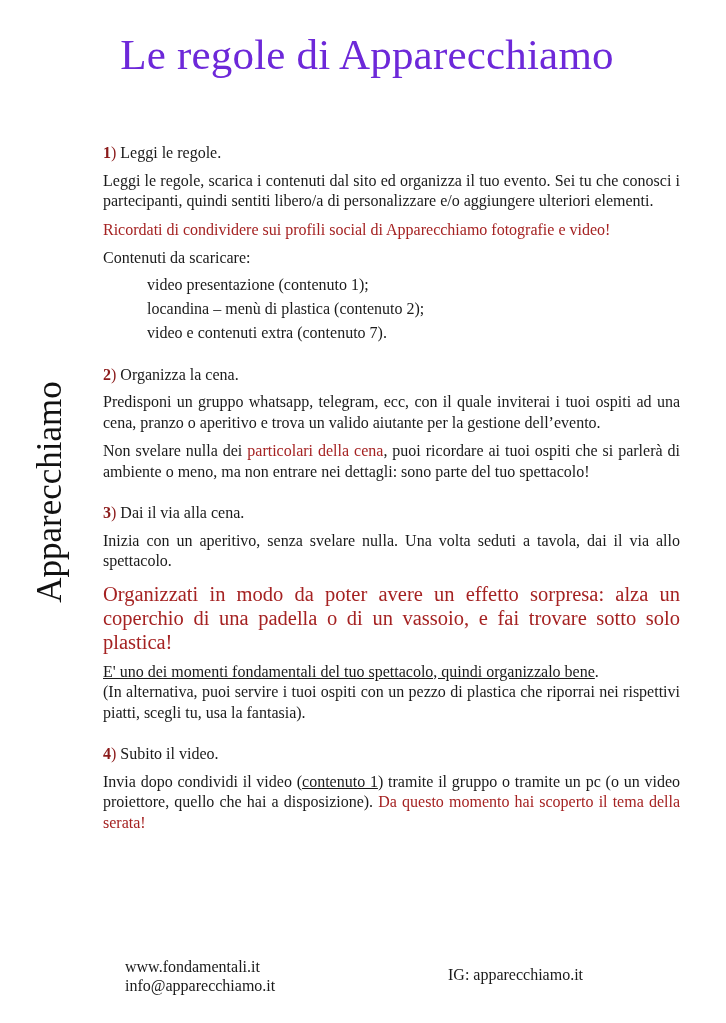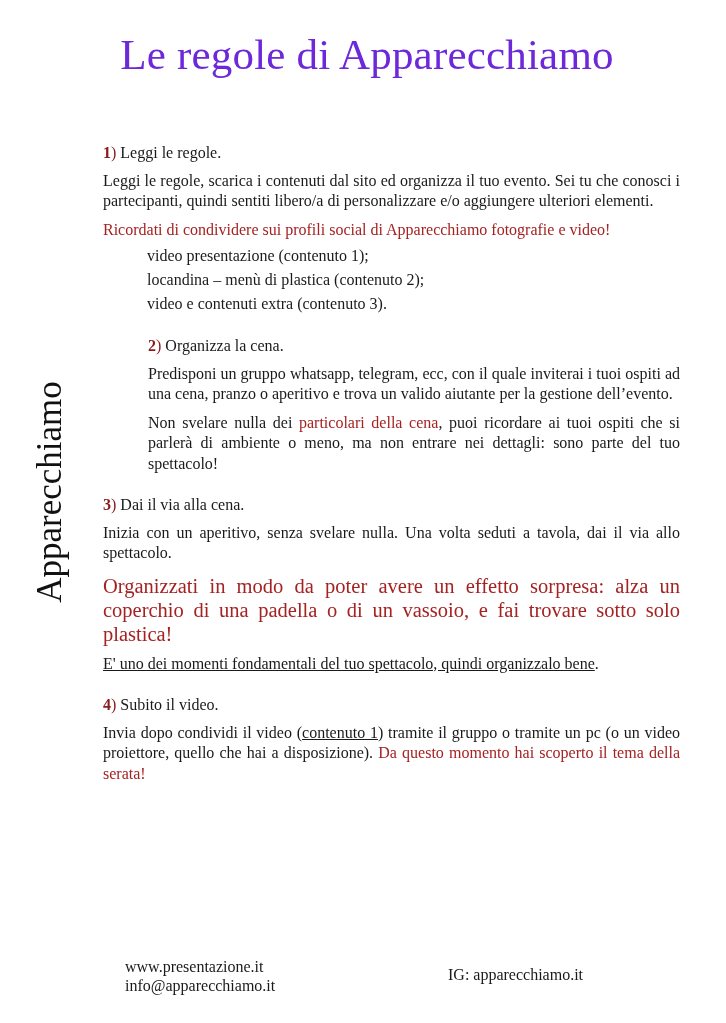--- a/index.html
+++ b/index.html
@@ -110,52 +110,54 @@
 
 <div class="content">
 
   <div>
     <p class="section-title">
       <span class="num">1</span><span class="num-paren">)</span>
       <span>Leggi le regole.</span>
     </p>
     <p class="justify">Leggi le regole, scarica i contenuti dal sito ed organizza il tuo evento. Sei tu che conosci i partecipanti, quindi sentiti libero/a di personalizzare e/o aggiungere ulteriori elementi.</p>
     <p class="red gap-s">Ricordati di condividere sui profili social di Apparecchiamo fotografie e video!</p>
+    <p class="gap-s">Contenuti da scaricare:</p>
     <div class="list">
       <div>video presentazione (contenuto 1);</div>
       <div>locandina – menù di plastica (contenuto 2);</div>
-      <div>video e contenuti extra (contenuto 3).</div>
+      <div>video e contenuti extra (contenuto 7).</div>
     </div>
   </div>
 
-  <div style="margin-top:20px;margin-left:45px;">
+  <div style="margin-top:20px;">
     <p class="section-title">
       <span class="num">2</span><span class="num-paren">)</span>
       <span>Organizza la cena.</span>
     </p>
     <p class="justify">Predisponi un gruppo whatsapp, telegram, ecc, con il quale inviterai i tuoi ospiti ad una cena, pranzo o aperitivo e trova un valido aiutante per la gestione dell’evento.</p>
     <p class="justify gap-s"><span>Non svelare nulla dei </span><span class="red">particolari della cena</span><span>, puoi ricordare ai tuoi ospiti che si parlerà di ambiente o meno, ma non entrare nei dettagli: sono parte del tuo spettacolo!</span></p>
   </div>
 
   <div style="margin-top:21px;">
     <p class="section-title">
       <span class="num">3</span><span class="num-paren">)</span>
       <span>Dai il via alla cena.</span>
     </p>
     <p class="justify">Inizia con un aperitivo, senza svelare nulla. Una volta seduti a tavola, dai il via allo spettacolo.</p>
     <p class="big-red">Organizzati in modo da poter avere un effetto sorpresa: alza un coperchio di una padella o di un vassoio, e fai trovare sotto solo plastica!</p>
     <p class="gap-s"><span class="u">E' uno dei momenti fondamentali del tuo spettacolo, quindi organizzalo bene</span><span>.</span></p>
+    <p class="justify">(In alternativa, puoi servire i tuoi ospiti con un pezzo di plastica che riporrai nei rispettivi piatti, scegli tu, usa la fantasia).</p>
   </div>
 
   <div style="margin-top:21px;">
     <p class="section-title">
       <span class="num">4</span><span class="num-paren">)</span>
       <span>Subito il video.</span>
     </p>
     <p class="justify"><span>Invia dopo condividi il video (</span><span class="u">contenuto 1</span><span>) tramite il gruppo o tramite un pc (o un video proiettore, quello che hai a disposizione). </span><span class="red">Da questo momento hai scoperto il tema della serata!</span></p>
   </div>
 </div>
 
 <div class="footer">
-  <div>www.presentazione.it</div>
+  <div>www.fondamentali.it</div>
   <div>info@apparecchiamo.it</div>
 </div>
 <div class="footer-right">IG: apparecchiamo.it</div>
 
 </body></html>

